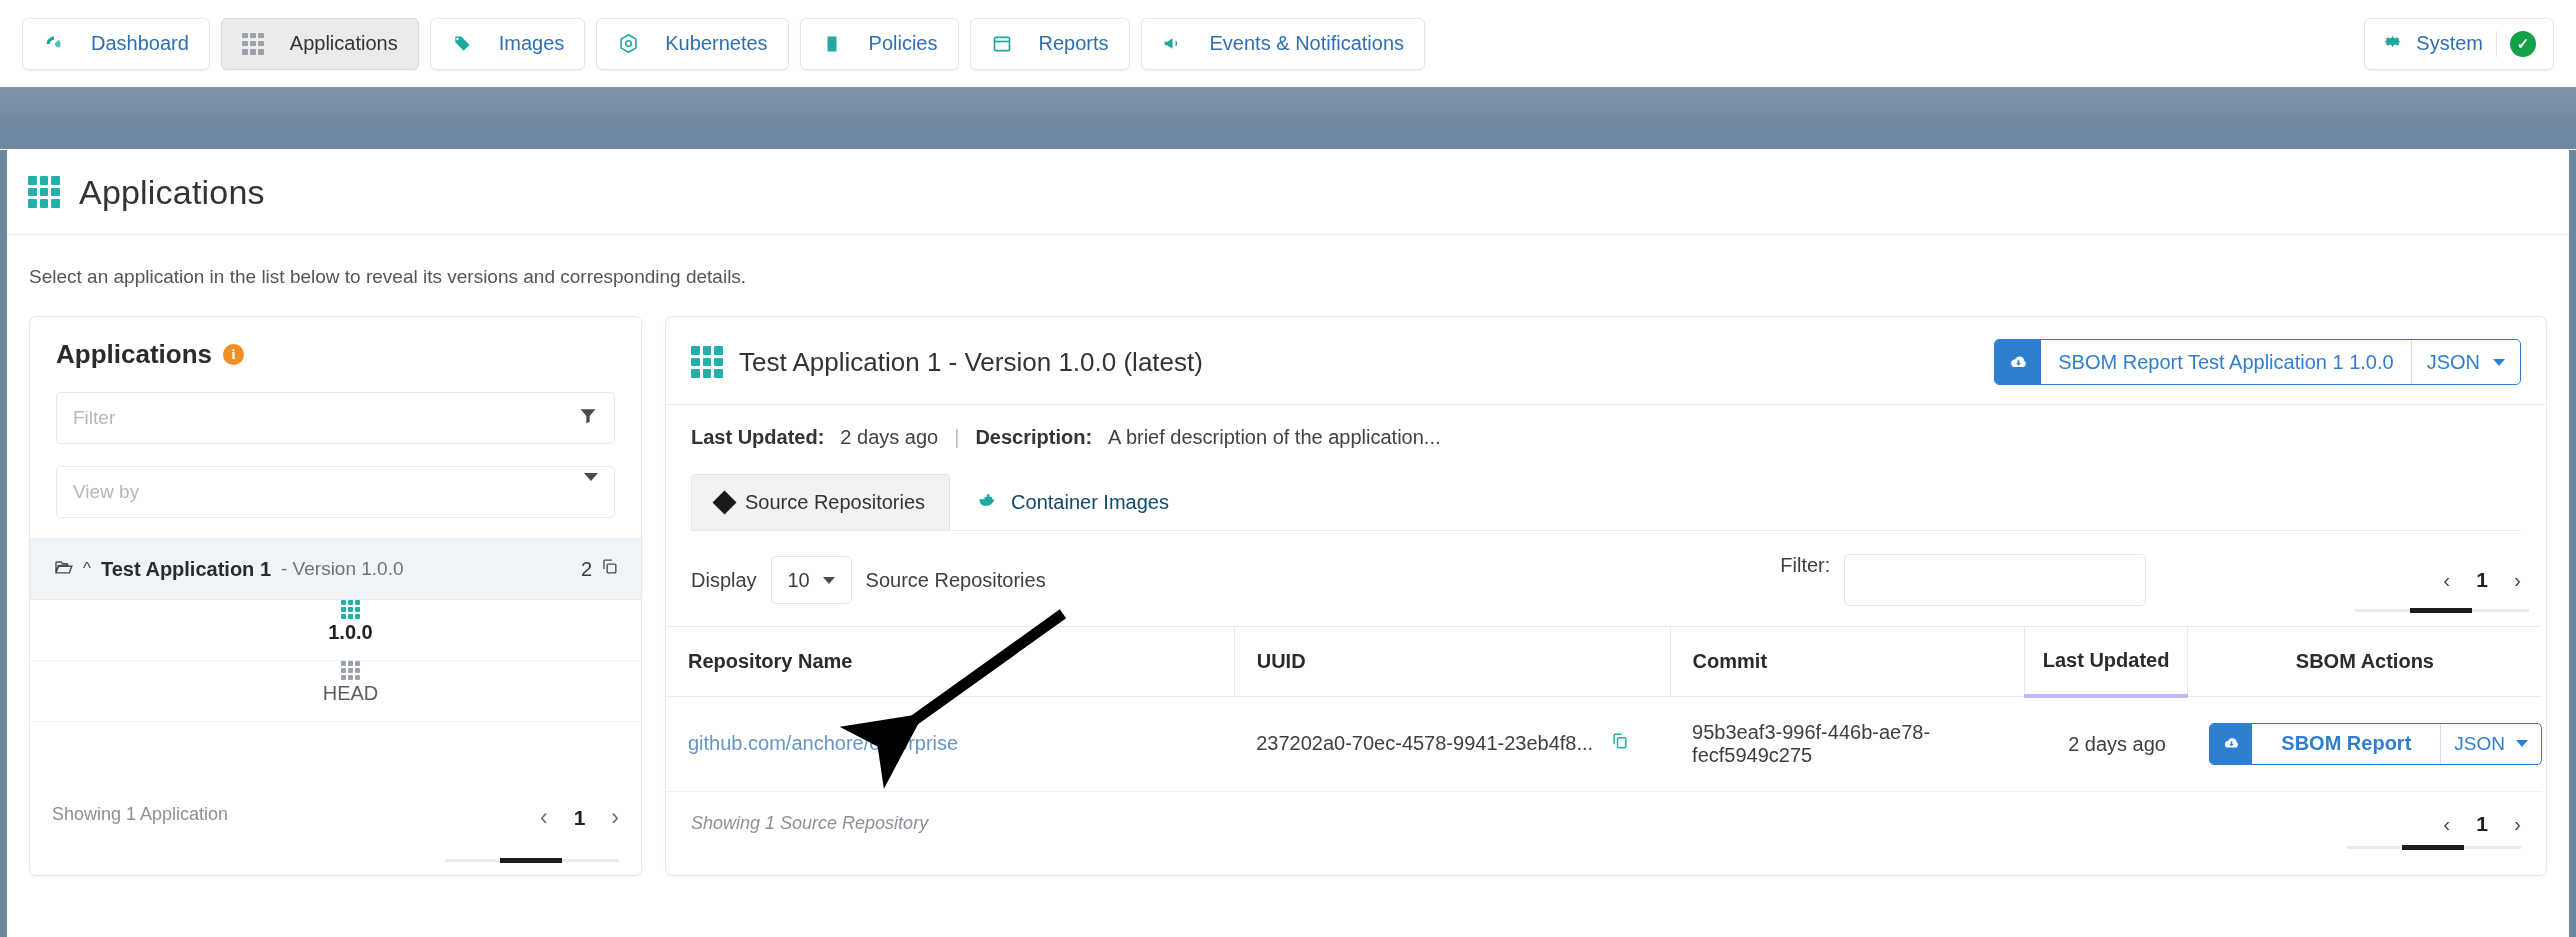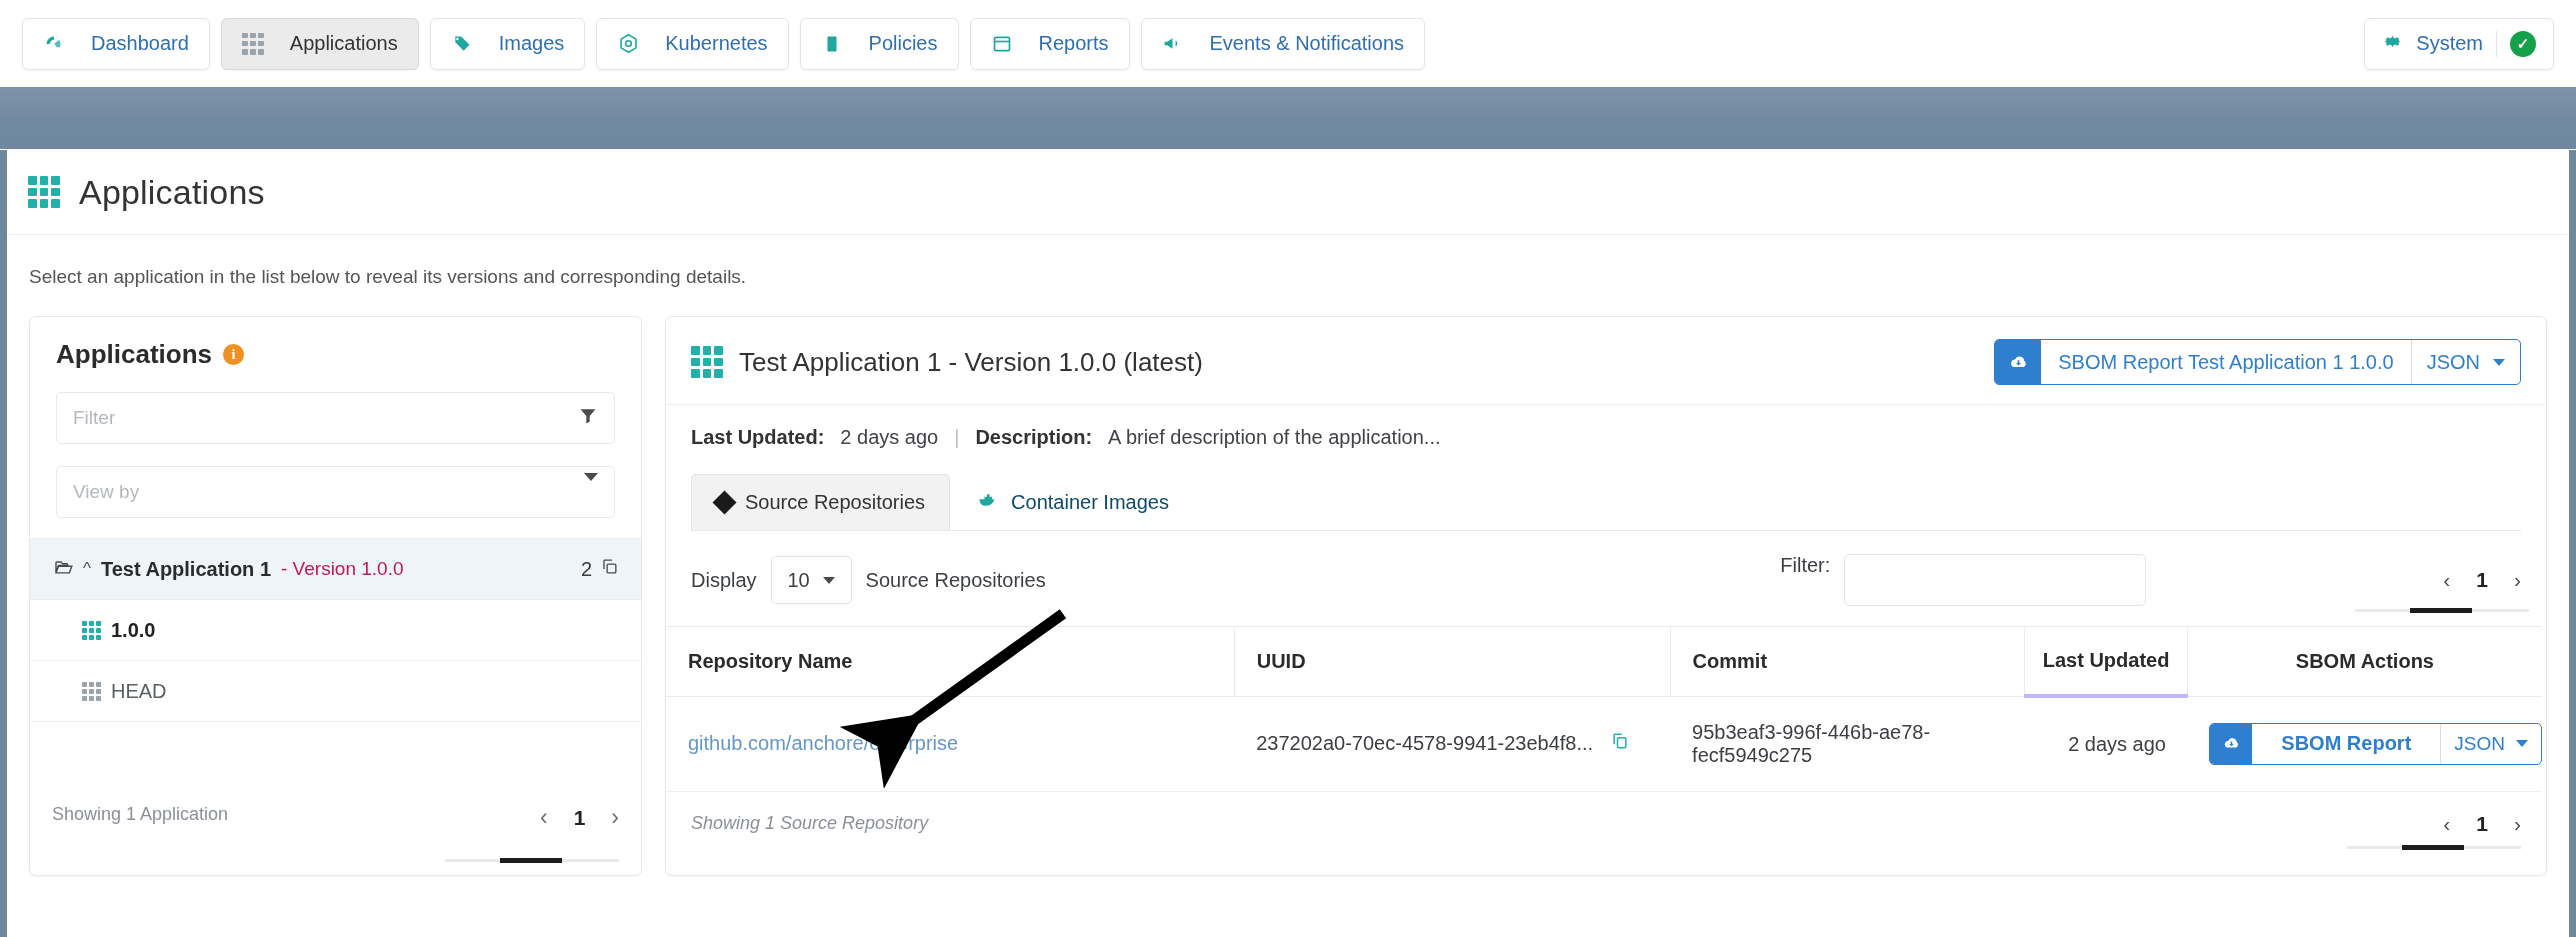--- a/index.html
+++ b/index.html
@@ -120,29 +120,29 @@
   .approw {
     display:flex; align-items:center; gap:10px;
     height: 61px; padding: 0 22px;
     background:#eef4f7;
     border-bottom:1px solid #e7ebee;
     font-size: 20px; cursor:pointer;
   }
   .approw .folder { font-size:21px; color:#4a4a4a; }
   .approw .chev { font-size:17px; color:#4a4a4a; margin-left:-2px;}
   .approw .name { font-weight:700; color:#2b2b2b; }
-  .approw .ver { color:#be185d; font-size:19px; }
+  .approw .ver { color:#737373; font-size:19px; }
   .approw .count { margin-left:auto; display:flex; align-items:center; gap:8px; font-size:20px; color:#3b3b3b;}
   .copyico { font-size:19px; color:#4a4a4a; }
 
   .verrow {
-    display:flex; align-items:center; gap:10px;
+    display:flex; align-items:center; gap:2px;
     height: 61px; padding: 0 22px 0 52px;
     border-bottom:1px solid #eef0f2;
-    font-size: 20px; cursor:pointer; background:#fff;
+    font-size: 20px; cursor:pointer; background:#fff;flex-direction:column;
   }
   .verrow.sel .vlabel { font-weight: 700; color:#222; }
   .verrow .vlabel { color:#4c5055; }
   .verrow.head-row .vlabel { color:#5a5f64; }
 
   .lc-foot {
     margin-top:auto;
     display:flex; align-items:flex-start;
     padding: 0 22px; height: 71px;
     position: relative;

